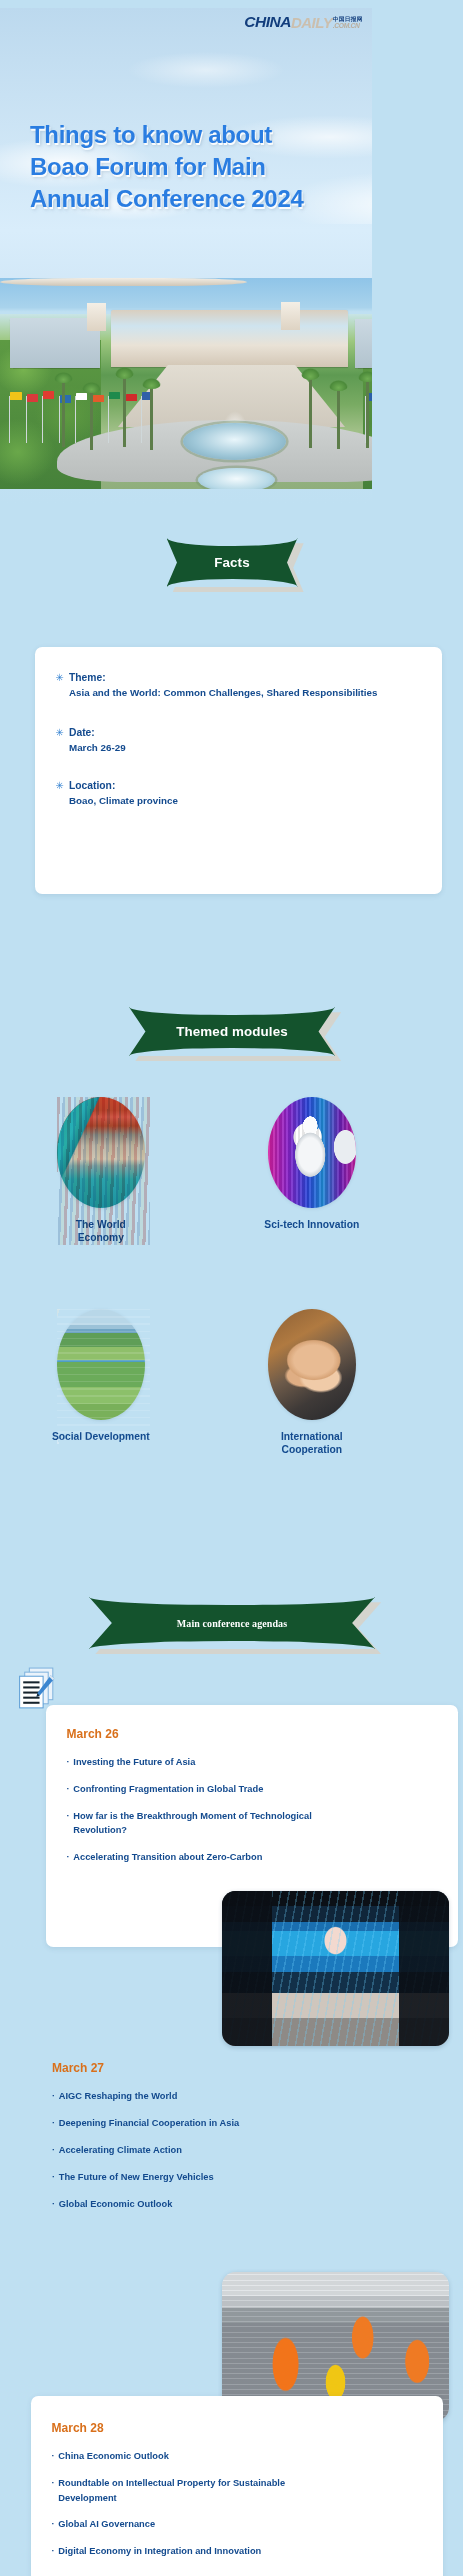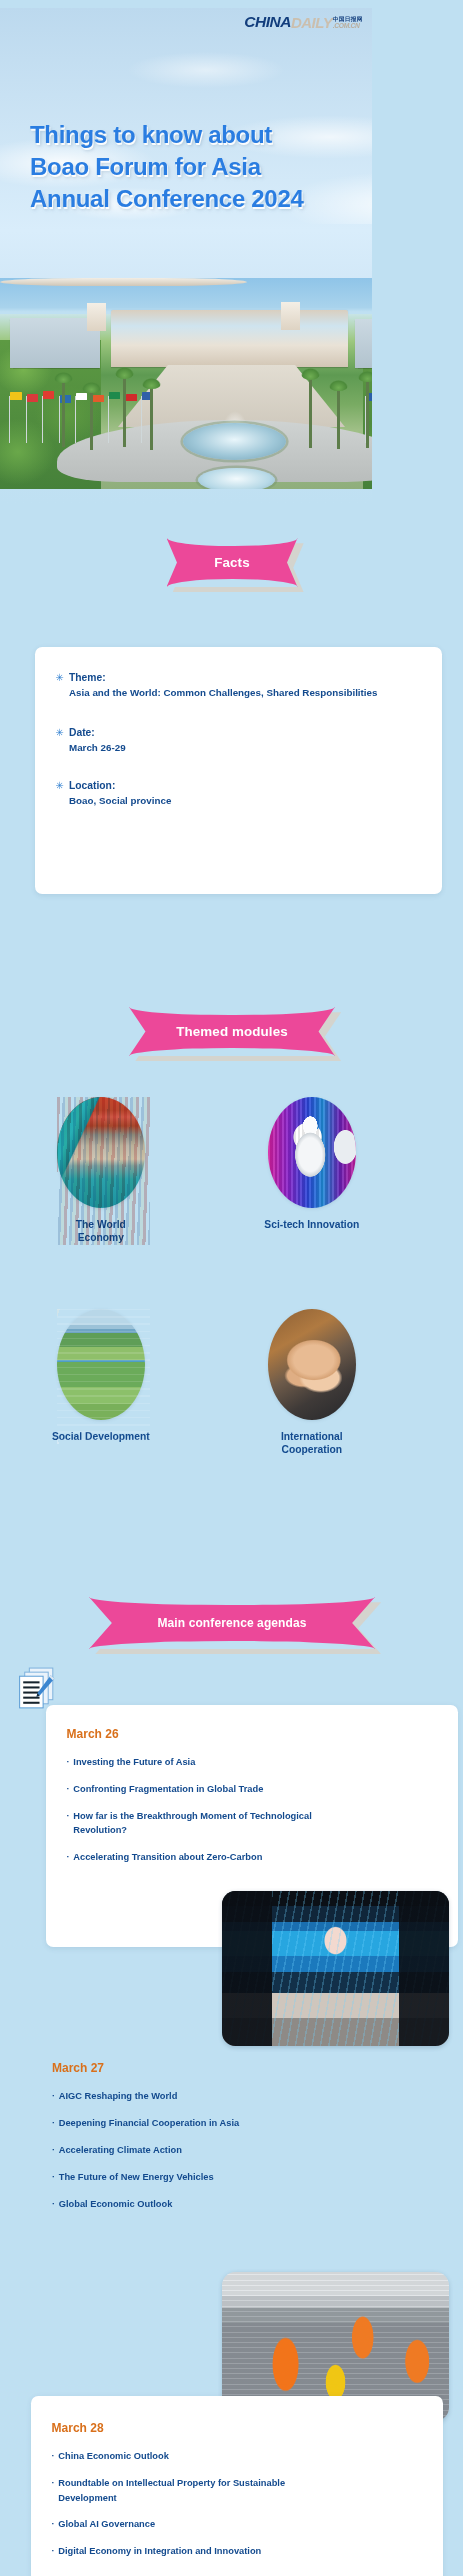--- a/index.html
+++ b/index.html
@@ -104,21 +104,21 @@
   .trees-l { left:-10.3px; } .trees-r { right:-10.3px; }
   .flagrow { position:absolute; top:108px; height:57px; }
   .flagrow.l { left:5.2px; width:165px; } .flagrow.r { right:10.3px; width:93px; }
   .flagpole { position:absolute; bottom:0; width:1px; height:47px; background:#cfd8da; }
   .flagcloth { position:absolute; width:11.3px; height:7.7px; border-radius:0.5px; }
 
   
   .banner-wrap { position:absolute; left:0; width:464px; display:flex; justify-content:center; }
   .ribbon {
     position:relative; display:flex; align-items:center; justify-content:center;
-    background:#ec4899;
+    background:#14532d;
     color:#ffffff; font-weight:900; letter-spacing:0.1px;
     -webkit-clip-path: polygon(0% 0%, 100% 0%, 92% 50%, 100% 100%, 0% 100%, 8% 50%);
     clip-path: polygon(0% 0%, 100% 0%, 92% 50%, 100% 100%, 0% 100%, 8% 50%);
   }
   .ribbon-shadow {
     position:absolute; background:#d7d1c8; opacity:.85; z-index:0;
     -webkit-clip-path: polygon(0% 0%, 100% 0%, 92% 50%, 100% 100%, 0% 100%, 8% 50%);
     clip-path: polygon(0% 0%, 100% 0%, 92% 50%, 100% 100%, 0% 100%, 8% 50%);
   }
   .ribbon-curve { position:absolute; left:0; width:100%; background:#bfe0f2; }
@@ -271,21 +271,21 @@
       <span class="cd-daily" style="font-size:15px">DAILY</span>
       <span class="cd-right">
         <span class="cd-cn" style="font-size:5.7px">中国日报网</span>
         <span class="cd-dot" style="font-size:6.7px">.COM.CN</span>
       </span>
     </div>
   </div>
 
   <div class="hero-title">
     <span>Things to know about</span>
-    <span>Boao Forum for Asia</span>
+    <span>Boao Forum for Main</span>
     <span>Annual Conference 2024</span>
   </div>
 
   <div class="hero-photo">
     <div class="trees-l"></div>
     <div class="trees-r"></div>
     <div class="bld bld-l"></div>
     <div class="bld bld-r"></div>
     <div class="bld bld-main"></div>
     <div class="bld-roof"></div>
@@ -366,21 +366,21 @@
       <div>
         <div class="fact-key">Date:</div>
         <div class="fact-val">March 26-29</div>
       </div>
     </div>
 
     <div class="fact-item" style="margin-top:24px;">
       <span class="aster">✳</span>
       <div>
         <div class="fact-key">Location:</div>
-        <div class="fact-val">Boao, Social province</div>
+        <div class="fact-val">Boao, Climate province</div>
       </div>
     </div>
 
   </div>
 
 </div>
 
 <div class="banner-wrap" style="top:1007px;">
   <div style="position:relative;">
     <div class="ribbon-shadow" style="width:206px;height:49px;left:6.2px;top:5.2px;"></div>
@@ -413,21 +413,21 @@
 <div class="mod" style="left:268px; top:1309px;">
   <div class="mod-img">
       <div class="img-hands"></div>
     </div>
   <div class="mod-label" style="line-height:1.22;">International<br>Cooperation</div>
 </div>
 
 <div class="banner-wrap" style="top:1597px;">
   <div style="position:relative;">
     <div class="ribbon-shadow" style="width:286px;height:52px;left:6.2px;top:5.2px;"></div>
-    <div class="ribbon" style="width:286px;height:52px;font-size:12px;">
+    <div class="ribbon" style="width:286px;height:52px;font-size:10px;font-family:Liberation Serif, serif;">
       <div class="ribbon-curve top"></div>
       <div class="ribbon-curve bot"></div>
       <span class="ribbon-label">Main conference agendas</span>
     </div>
   </div>
 </div>
 
 <svg class="doc-icon" style="left:14.4px; top:1665px;" viewBox="0 0 94 96">
   <rect x="30" y="6" width="46" height="62" fill="#eaf3fb" stroke="#7fb2dd" stroke-width="2"></rect>
   <rect x="21" y="14" width="46" height="62" fill="#eaf3fb" stroke="#7fb2dd" stroke-width="2"></rect>

